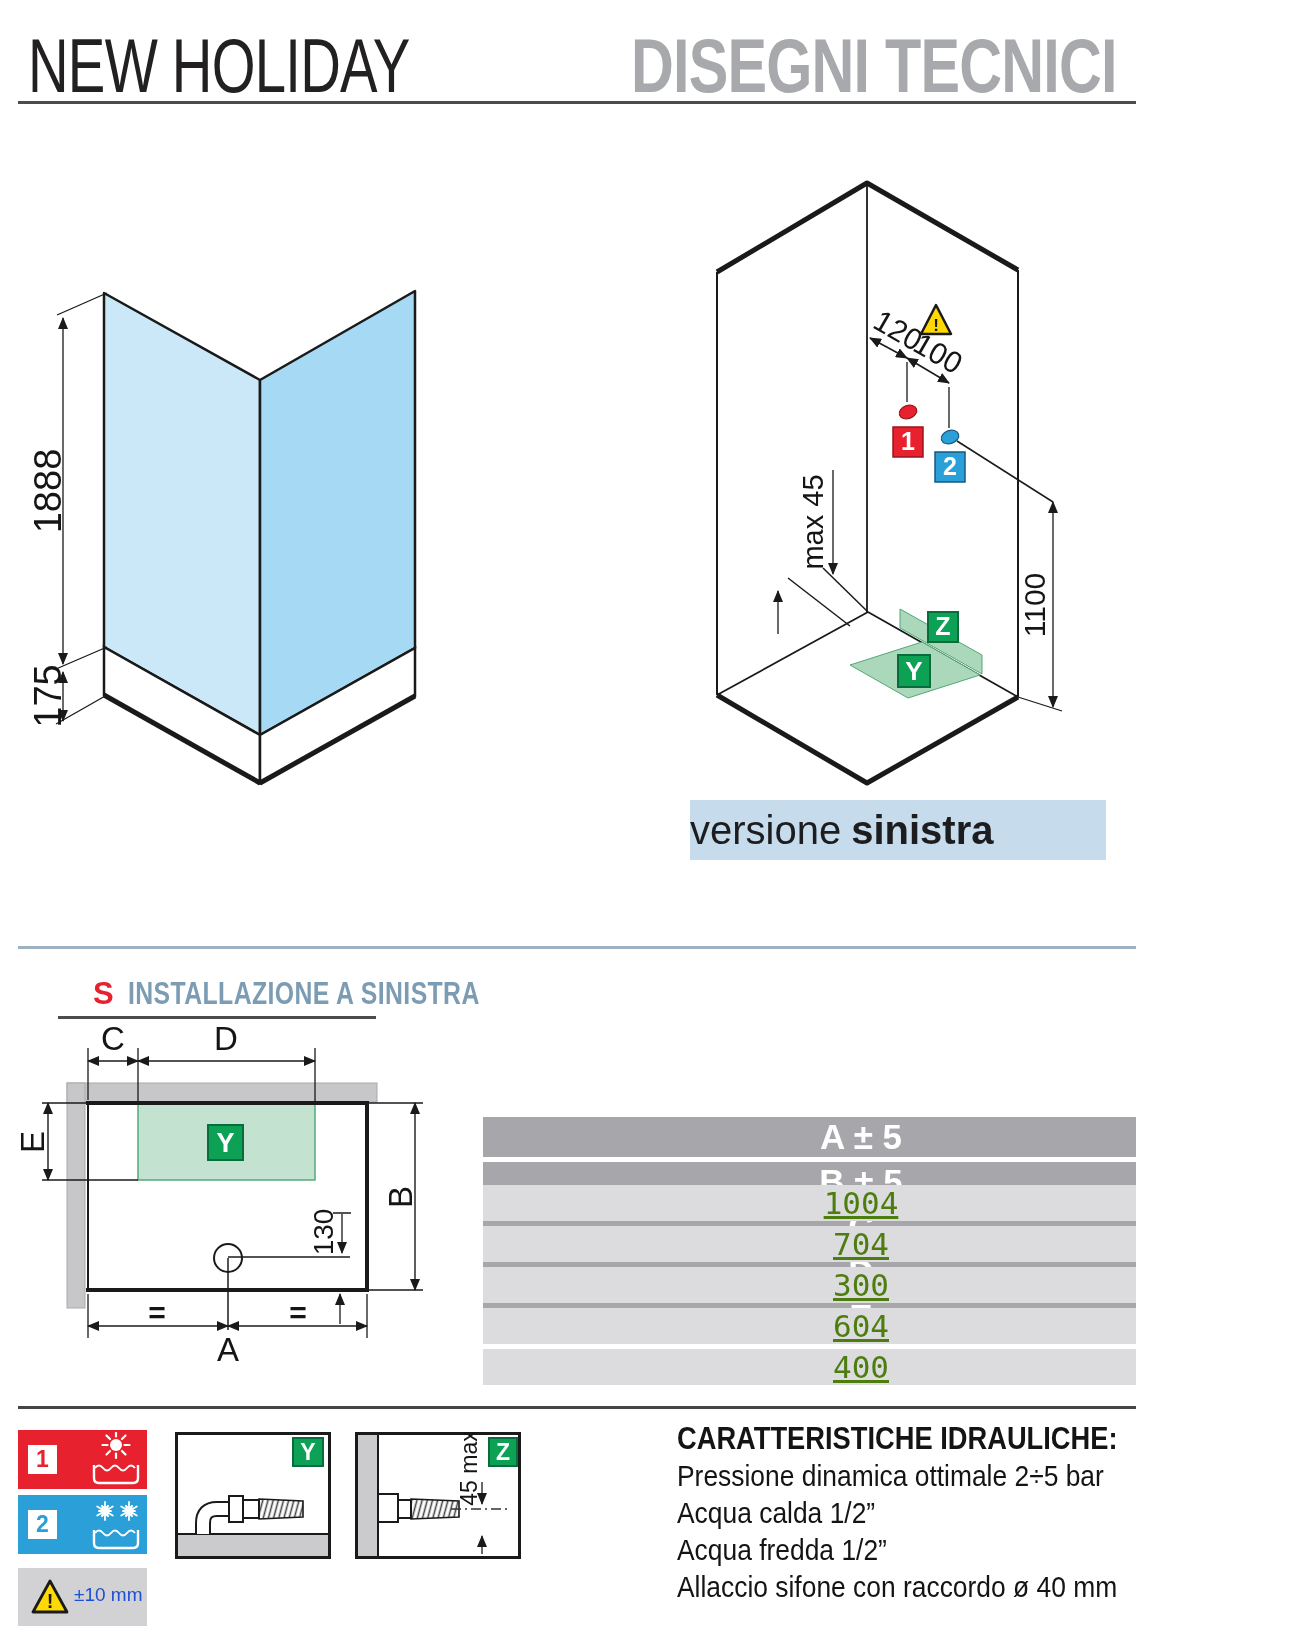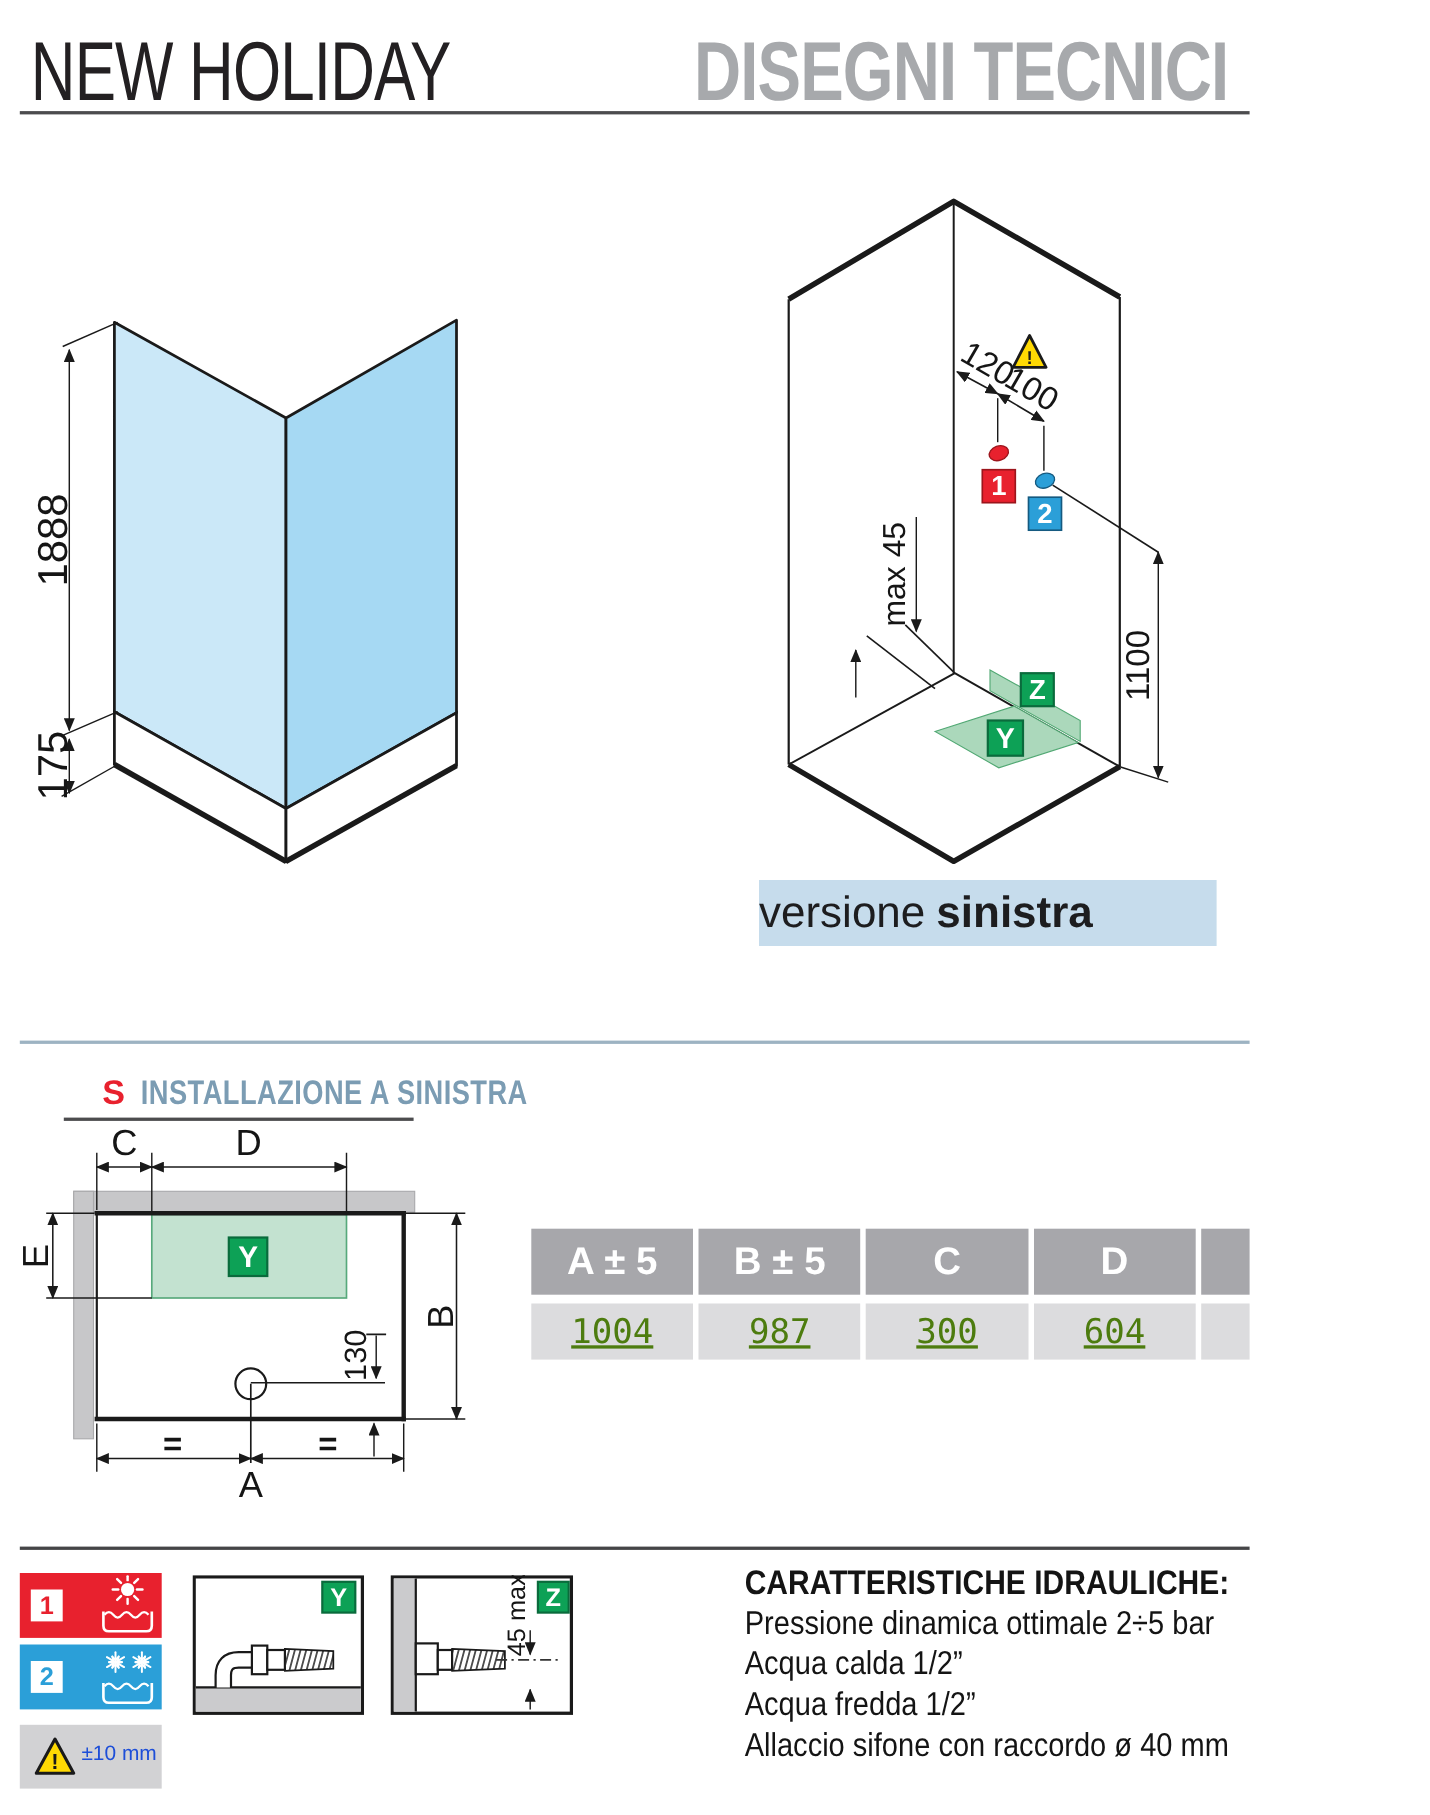--- a/index.html
+++ b/index.html
@@ -24,21 +24,21 @@
   .vbar .bold{font-weight:700;margin-left:10px;}
 
   
   .plan-head{left:93px;top:976px;font-size:31px;white-space:nowrap;}
   .plan-head .s{color:#e8212e;font-weight:700;margin-right:14px;}
   .plan-head .lbl{color:#7b9cb3;font-weight:700;letter-spacing:.5px;display:inline-block;
                   transform:scaleX(.8);transform-origin:left center;}
   .plan-underline{left:58px;top:1016px;width:318px;height:3px;background:#4c4c4e;}
 
   
-  .trow{left:483px;width:756px;display:flex;gap:5px;}
+  .trow{left:483px;width:756px;display:flex;gap:5px;flex-direction:column;}
   .trow .cell{flex:1;display:flex;align-items:center;justify-content:center;}
   .thead-row{top:1117px;height:60px;}
   .thead-row .cell{background:#a7a7ab;color:#fff;font-weight:700;font-size:35px;}
   .tval-row{top:1185px;height:51px;}
   .tval-row .cell{background:#dcdcde;color:#4d7c0f;font-family:"DejaVu Sans Mono",monospace;font-size:31px;text-decoration:underline;}
 
   
   .badge{left:18px;width:129px;height:59px;}
   .badge-hot{top:1430px;background:#e8212e;}
   .badge-cold{top:1495px;background:#2b9fd8;}
@@ -228,21 +228,21 @@
 
   <div class="abs trow thead-row">
     <div class="cell">A ± 5</div>
     <div class="cell">B ± 5</div>
     <div class="cell">C</div>
     <div class="cell">D</div>
     <div class="cell">E</div>
   </div>
   <div class="abs trow tval-row">
     <div class="cell">1004</div>
-    <div class="cell">987</div>
+    <div class="cell">704</div>
     <div class="cell">300</div>
     <div class="cell">604</div>
     <div class="cell">400</div>
   </div>
 
   <div class="abs rule-bot"></div>
 
   <div class="abs badge badge-hot">
     <div class="num">1</div>
     <svg class="icon-svg" width="74" height="56" viewBox="0 0 74 56">

